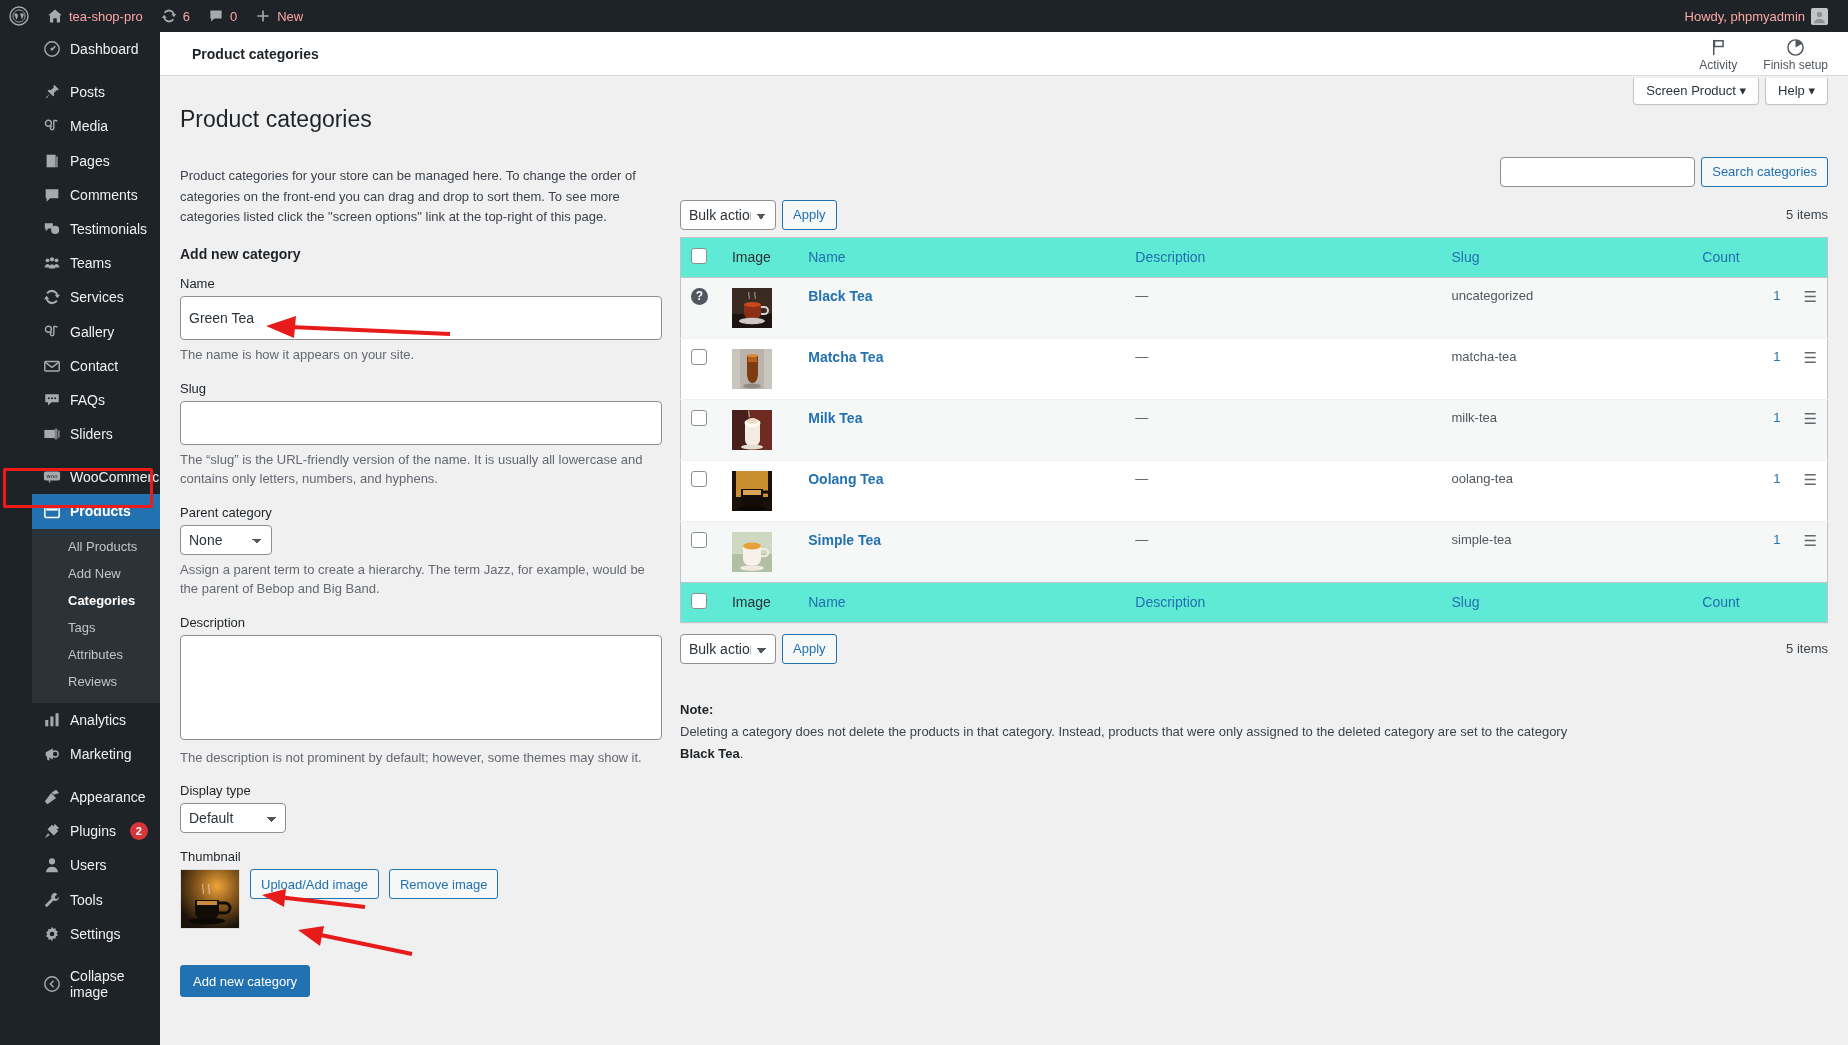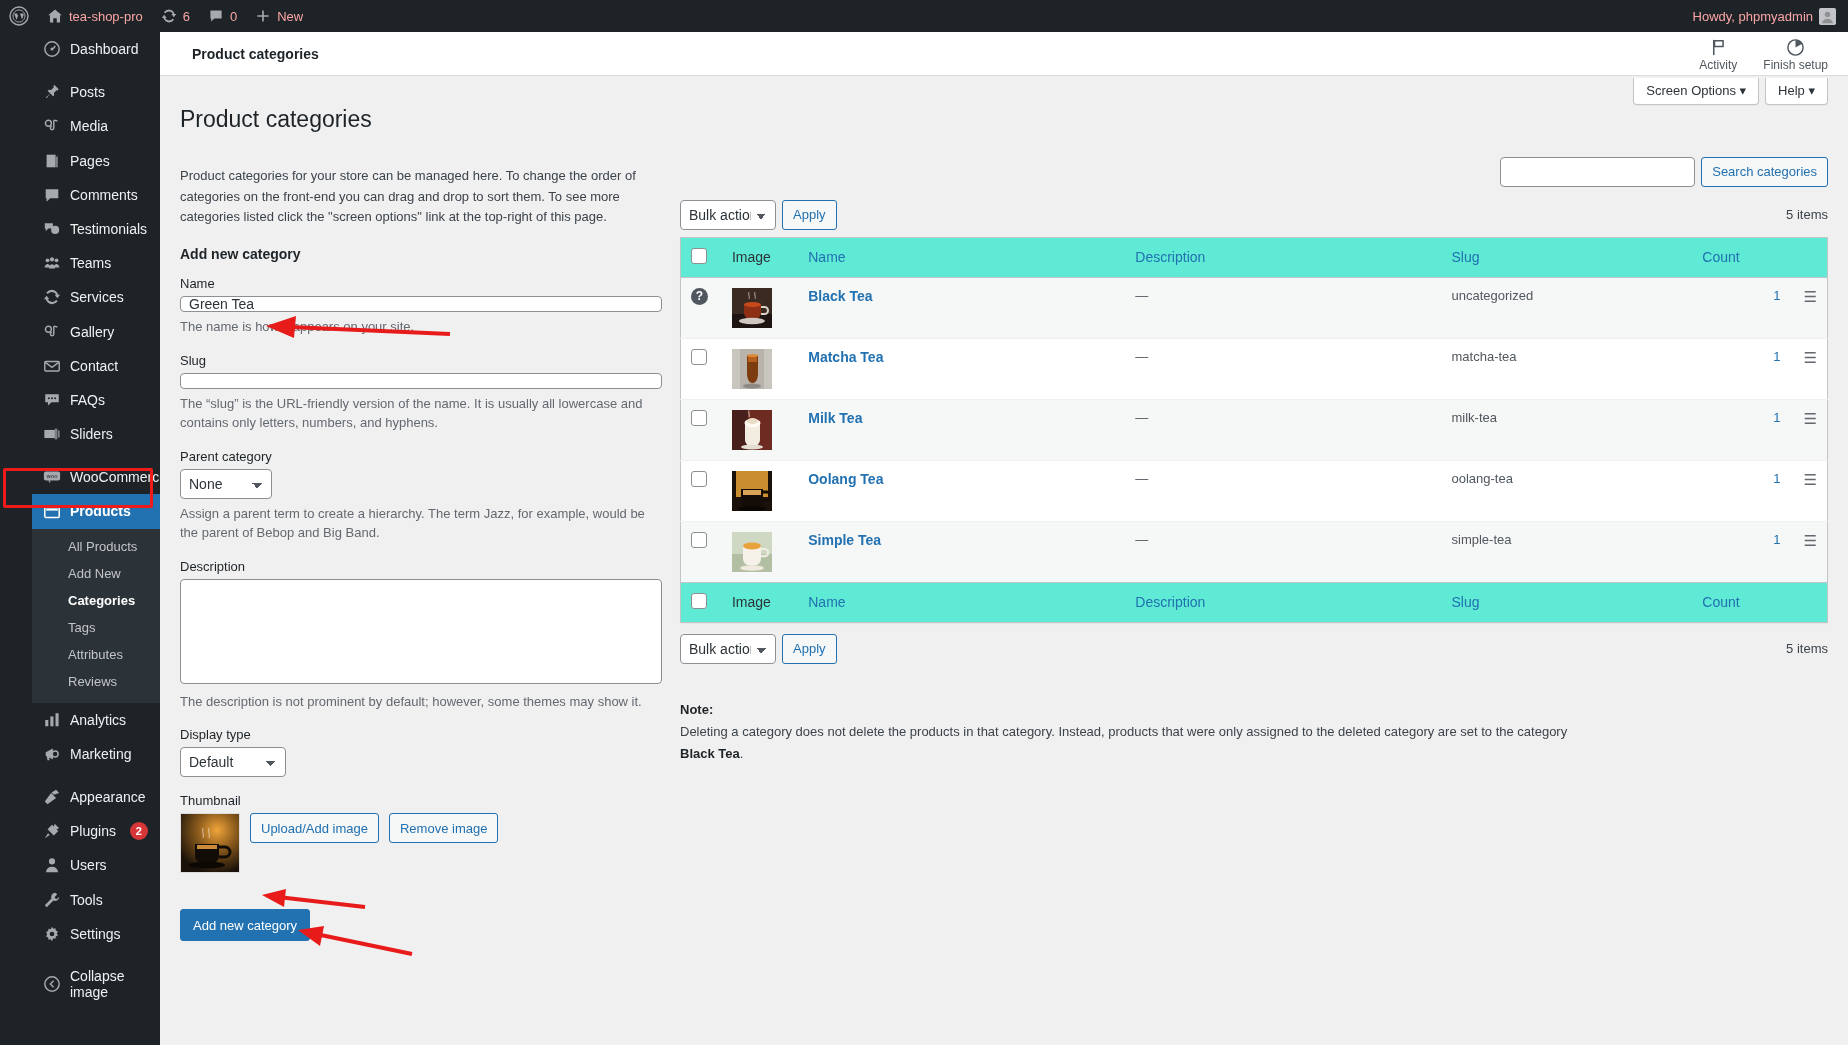--- a/index.html
+++ b/index.html
@@ -21,21 +21,21 @@
     font-size: 13px;
     z-index: 50;
   }
   .ab-item {
     display: flex; align-items: center; gap: 6px;
     height: 32px; padding: 0 9px; color: #f0f0f1;
     white-space: nowrap;
   }
   .ab-item .lbl { color:#fca5a5; }
   .ab-spacer { flex: 1; }
-  .ab-right { padding-right: 12px; }
+  .ab-right { padding-right: 20px; }
   .ico { display:inline-block; line-height:0; }
   .ico svg { display:block; }
   
   #adminmenu {
     position: absolute; top:32px; left:0; width: 160px; bottom:0;
     background: #1d2327; color:#f0f0f1;
     font-size: 14px;
     z-index: 40;
     padding-left: 32px;
   }
@@ -112,21 +112,21 @@
   .col-left { width: 500px; flex: none; padding-right: 18px; }
   .col-right { flex: 1; min-width:0; position:relative; }
 
   .intro { font-size:13px; line-height:1.6; color:#3c434a; margin-bottom: 18px; max-width: 490px;}
   h2.addnew { font-size:14px; font-weight:700; color:#1d2327; margin: 0 0 14px; }
   .frm-field { margin-bottom: 16px; }
   .frm-field label {
     display:block; font-size:13px; font-weight:400; color:#1d2327; margin-bottom: 5px;
   }
   .ti {
-    width: 100%; height: 16px;
+    width: 100%; height: 44px;
     border:1px solid #8c8f94; border-radius:4px; background:#fff;
     padding: 0 8px; font-size:14px; color:#2c3338;
     font-family:"Liberation Sans", sans-serif;
     box-shadow: 0 0 0 transparent;
   }
   .ta {
     width:100%; height: 105px; resize:none;
     border:1px solid #8c8f94; border-radius:4px; background:#fff;
     padding: 6px 8px; font-size:14px; color:#2c3338;
     font-family:"Liberation Sans", sans-serif;
@@ -563,21 +563,21 @@
               <path d="M10 10V2a8 8 0 017 4z" fill="#50575e"></path>
             </svg>
         </span>
         <span>Finish setup</span>
       </div>
     </div>
   </div>
 
   <div class="screen-meta-links">
     <button class="meta-btn">
-      <span>Screen Options</span>
+      <span>Screen Product</span>
       <span> ▾</span>
     </button>
     <button class="meta-btn">
       <span>Help</span>
       <span> ▾</span>
     </button>
   </div>
 
   <div class="page-wrap">
     <h1 class="pagetitle">Product categories</h1>

